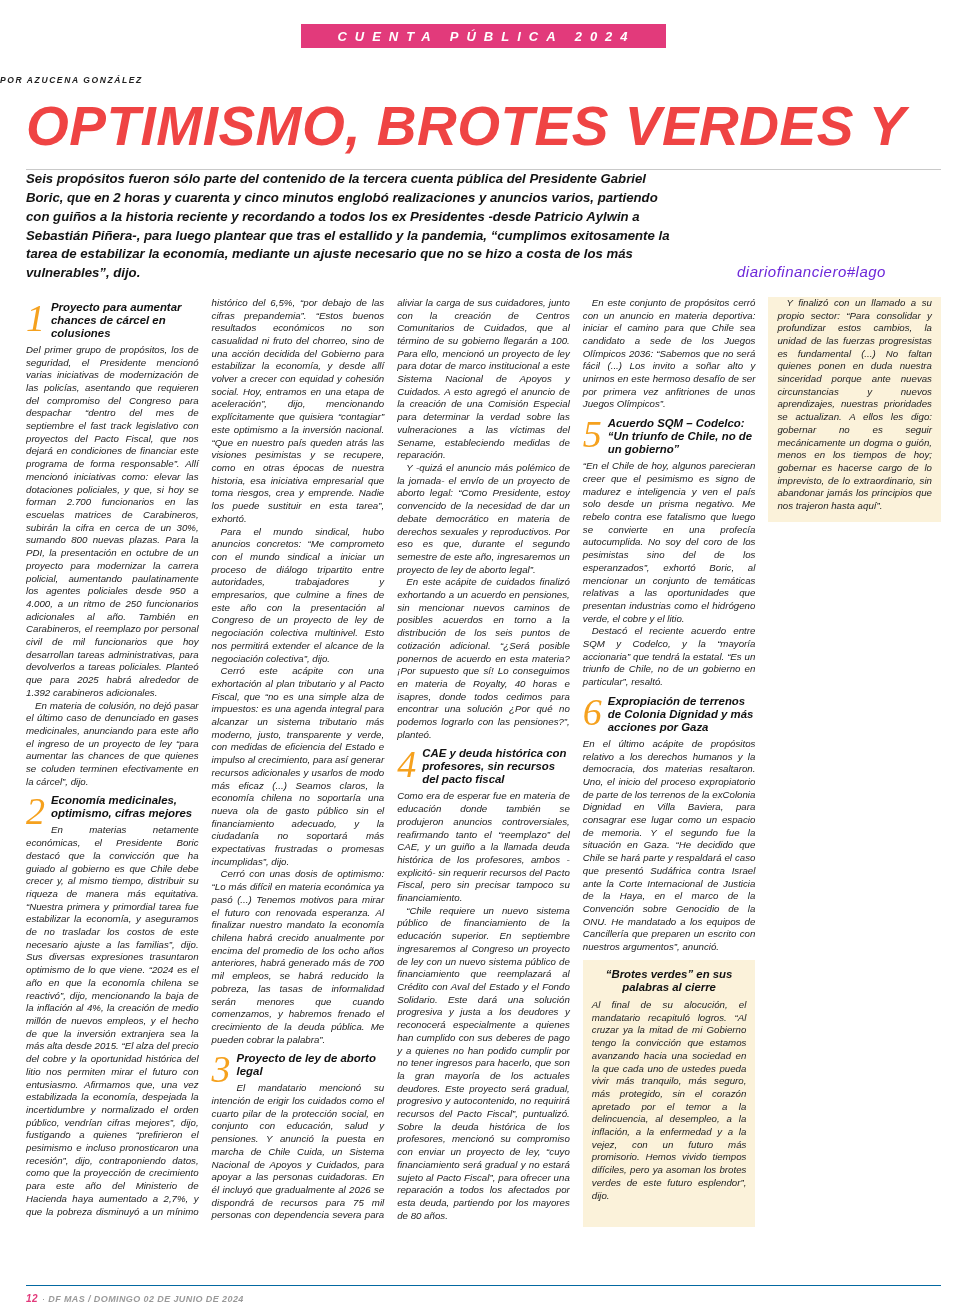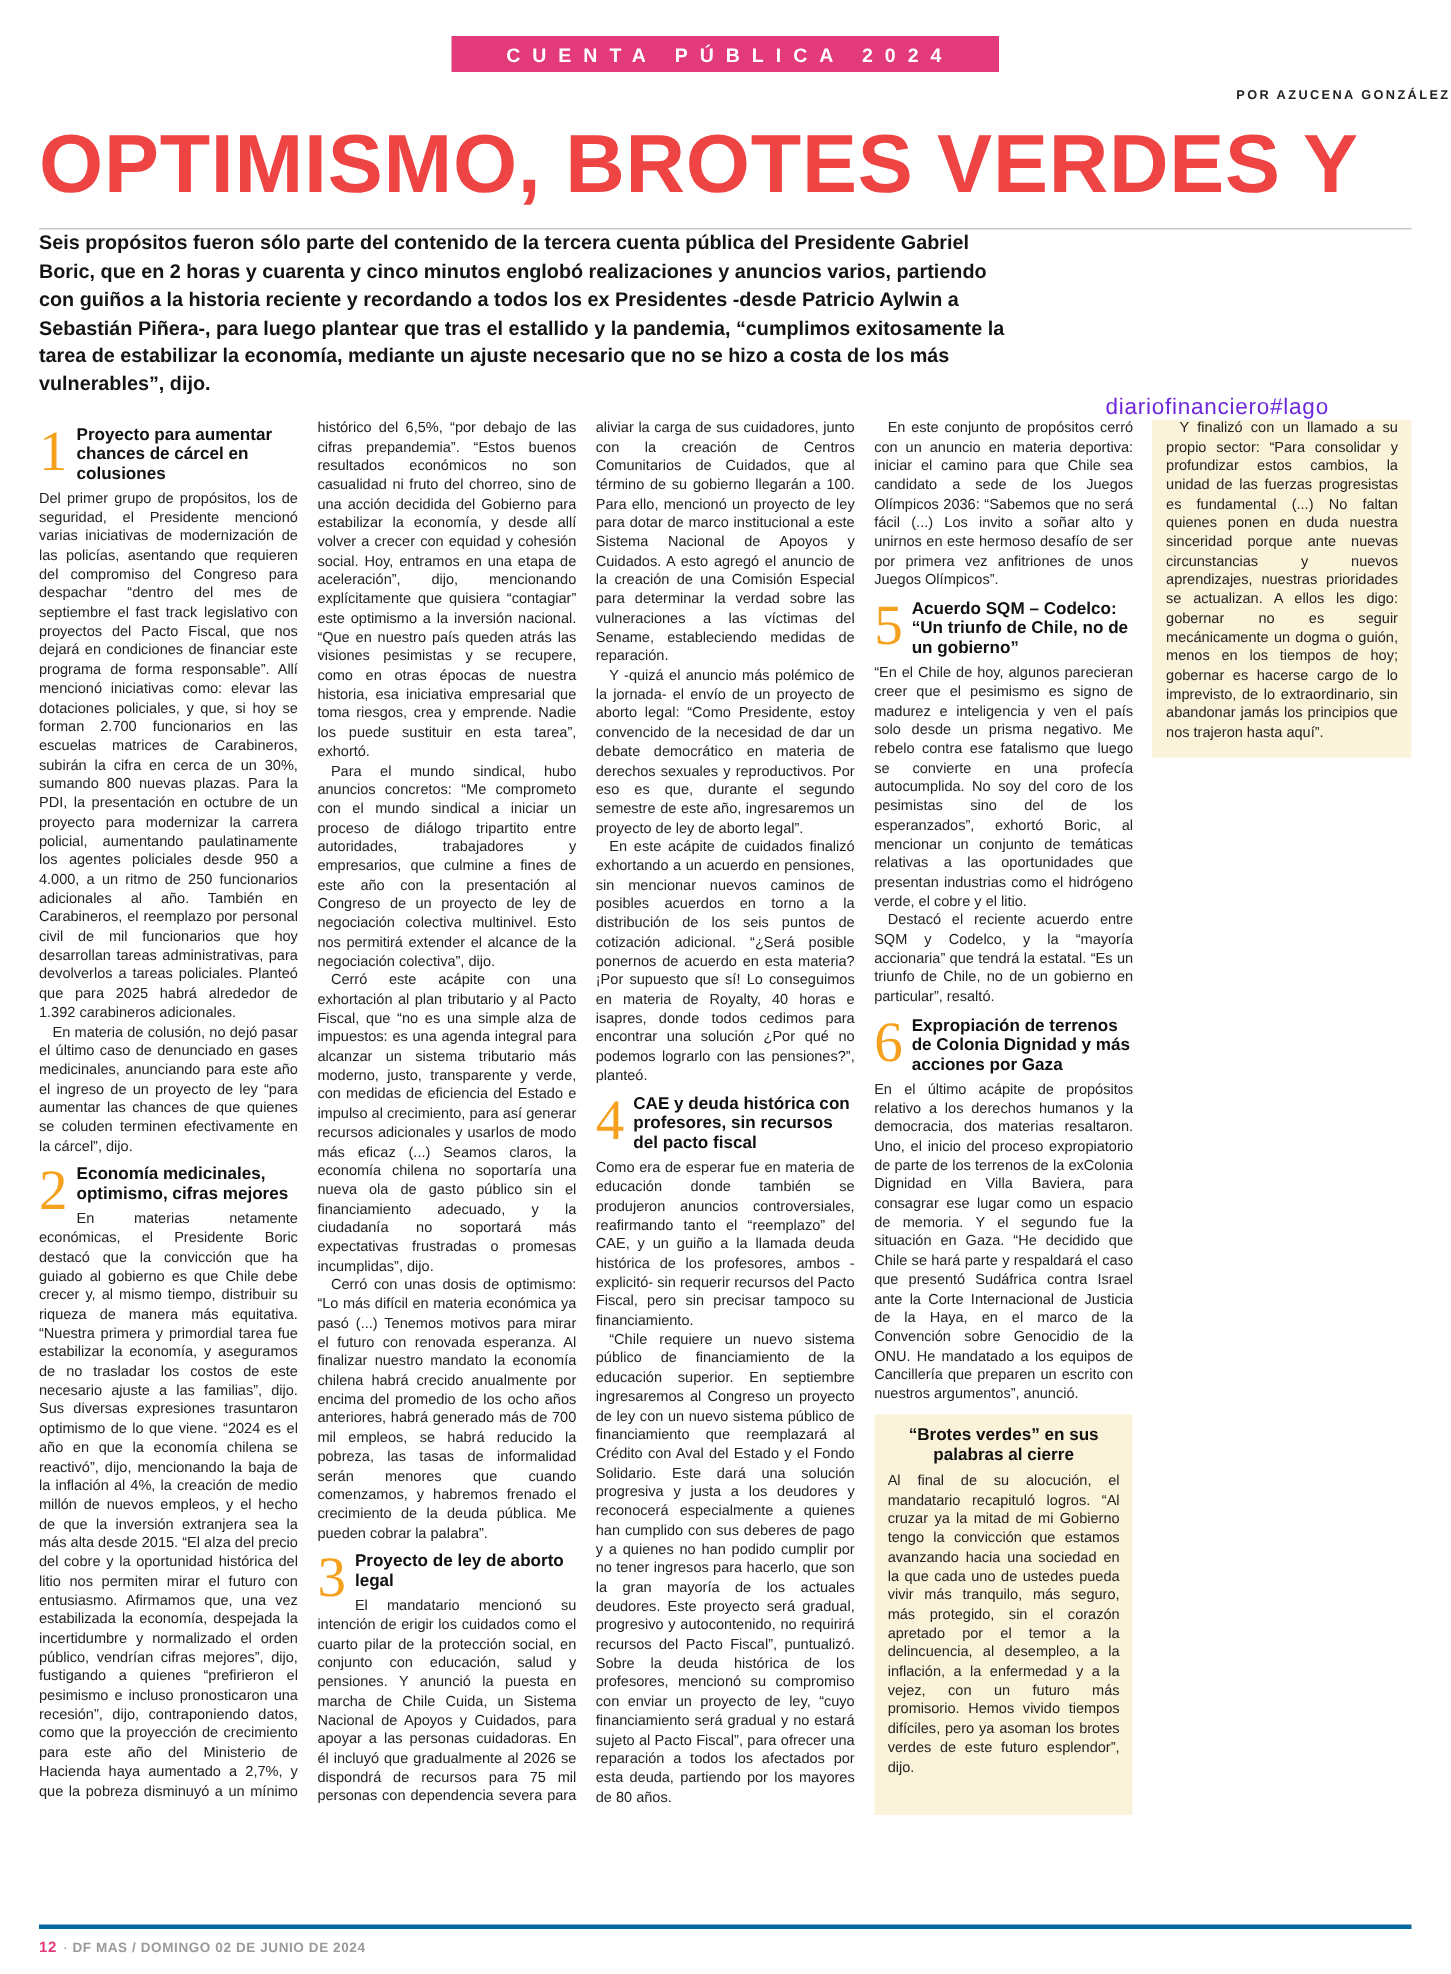--- a/index.html
+++ b/index.html
@@ -7,37 +7,38 @@
   body { font-family: "Liberation Sans", sans-serif; }
 
   .page {
     position: relative;
     width: 967px;
     height: 1316px;
     margin: 0 auto;
     background: #ffffff;
     overflow: hidden;
     color: #1c1c1c;
+    font-style: italic;
   }
 
   
   .kicker-wrap { padding-top: 24px; text-align: center; }
   .kicker {
     display: inline-block;
     background: #E23A7B;
     color: #ffffff;
     font-weight: bold;
     font-size: 13px;
     letter-spacing: 8px;
     padding: 5px 30px 4px 36px;
     text-transform: uppercase;
   }
   .byline {
-    margin-top: 10px;
-    text-align: right;
+    margin-top: 27px;
+    text-align: left;
     font-size: 8.5px;
     font-weight: bold;
     letter-spacing: 1.6px;
     color: #222222;
     text-transform: uppercase;
   }
 
   
   .headline {
     margin: 14px 26px 0;
@@ -124,21 +125,21 @@
   }
   .closing-box p { margin: 0; }
   .closing-box p + p { text-indent: 9px; }
 
   
   .footer {
     position: absolute;
     left: 26px;
     right: 26px;
     bottom: 12px;
-    border-top: 3px solid #0369a1;
+    border-top: 1px solid #0369a1;
     padding-top: 7px;
     font-size: 9px;
     letter-spacing: 0.4px;
     color: #8a8a8a;
     text-transform: uppercase;
   }
   .footer .page-num {
     color: #E23A7B;
     font-weight: bold;
     font-size: 10px;

